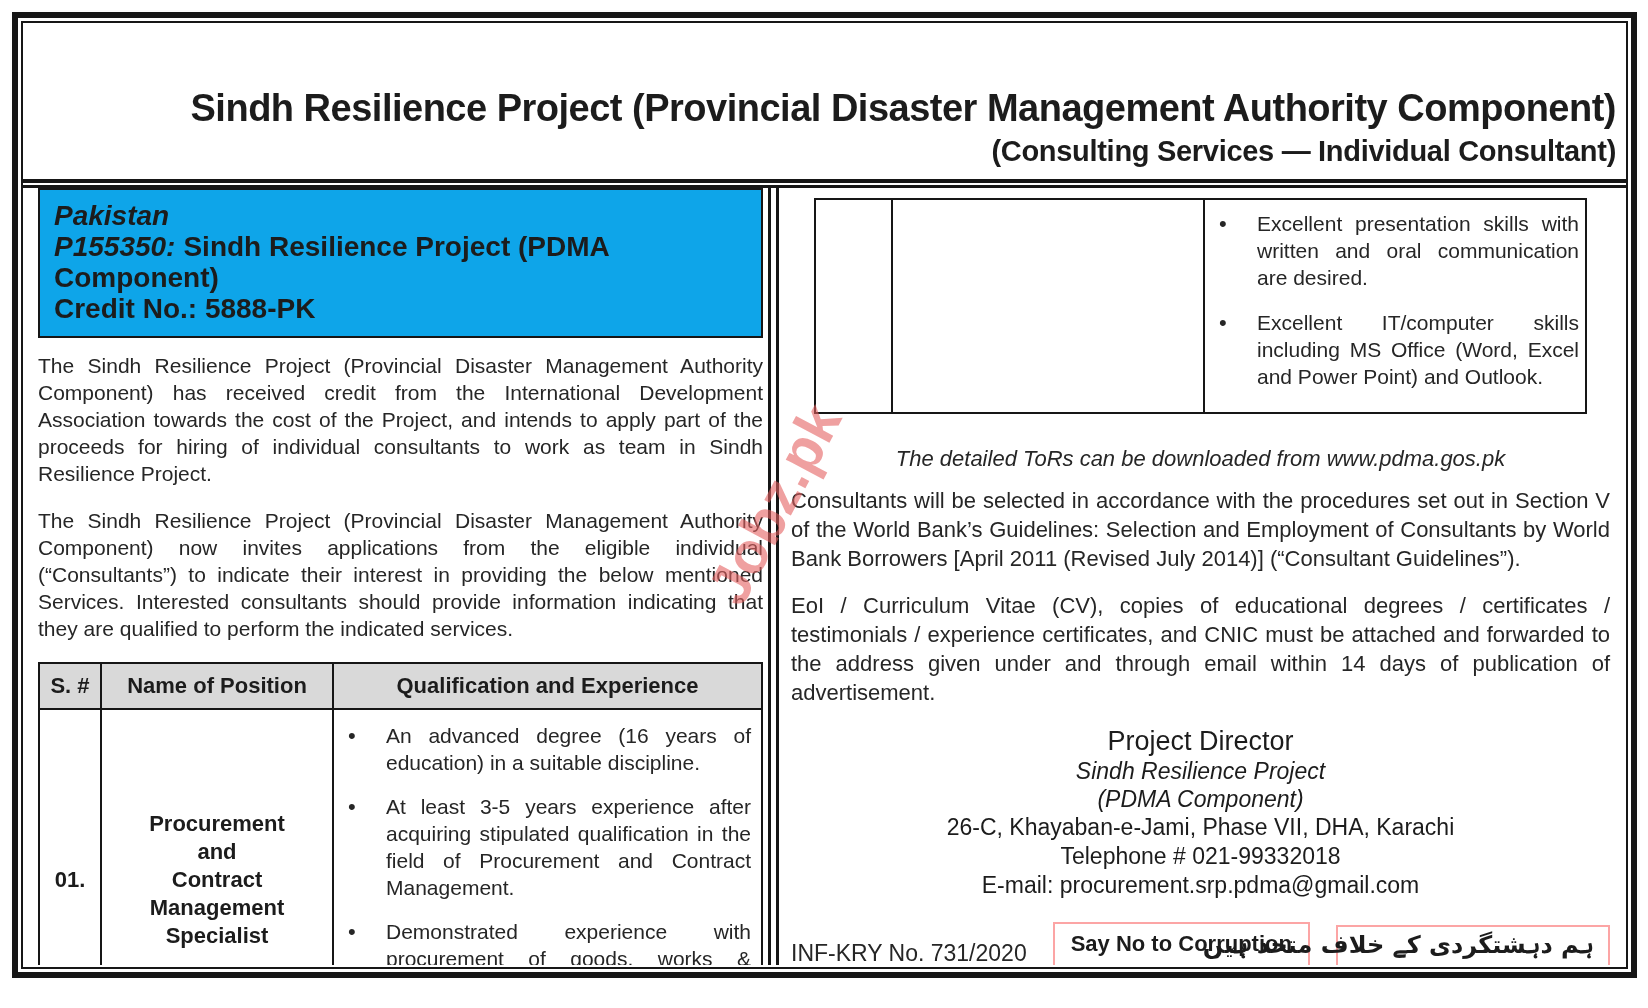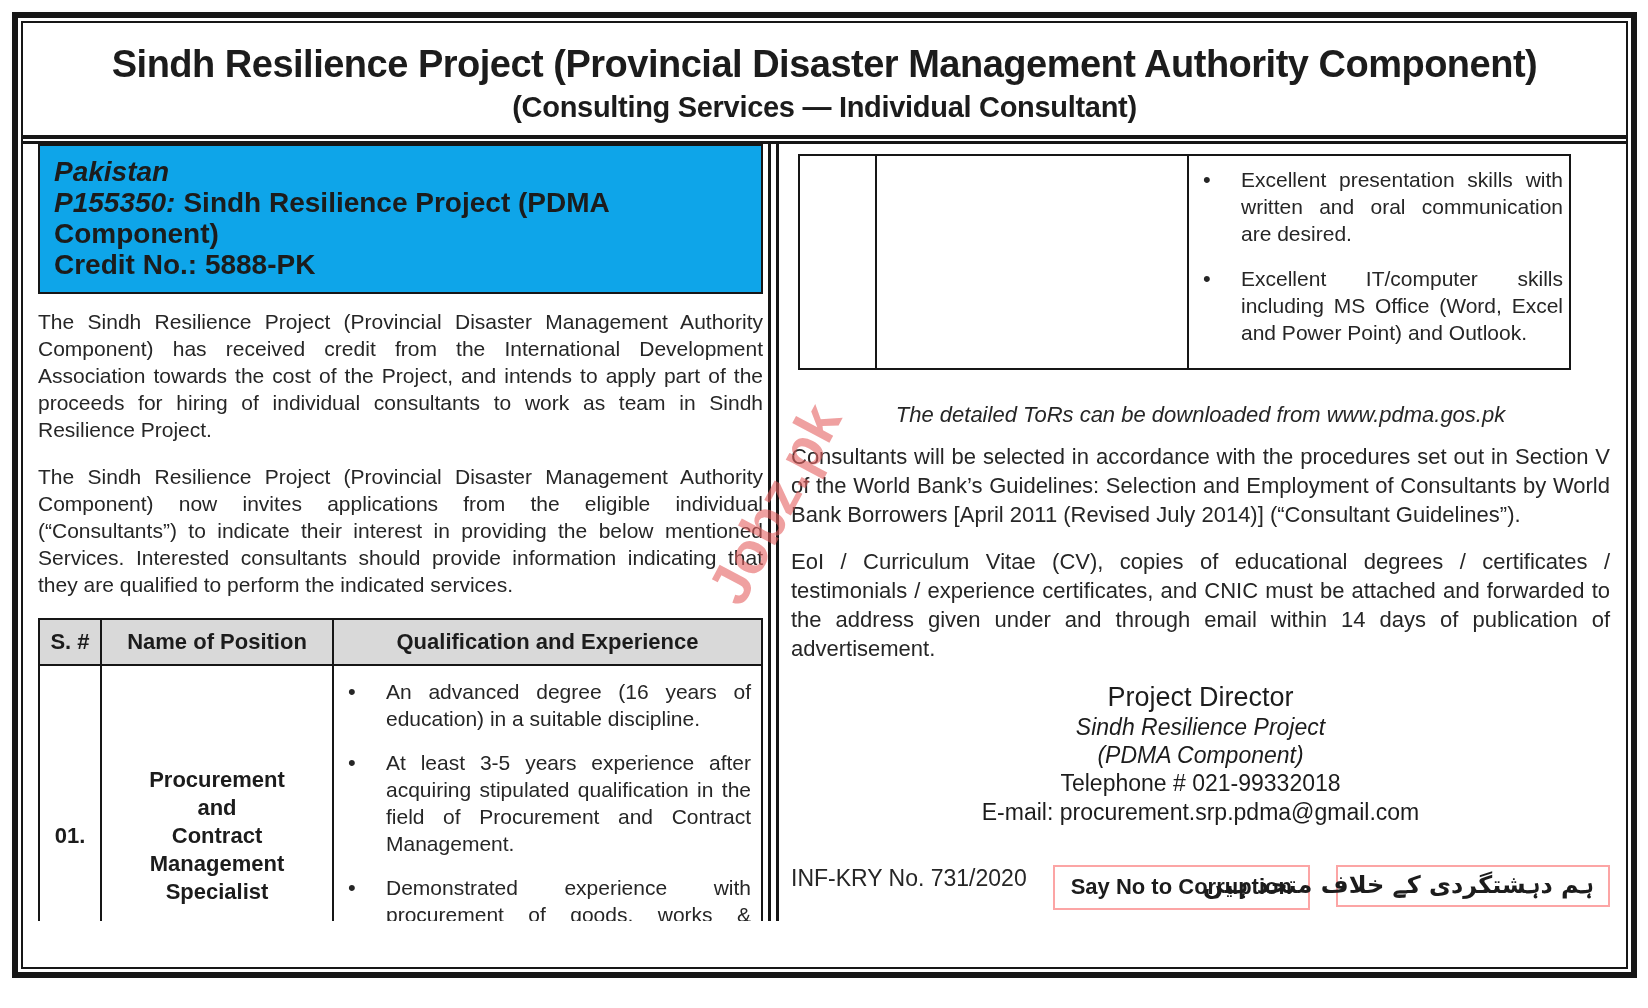--- a/index.html
+++ b/index.html
@@ -4,21 +4,21 @@
 <style>
   * { margin: 0; padding: 0; box-sizing: border-box; }
   html, body { width: 1648px; height: 1008px; background: #ffffff; }
   body { font-family: "Liberation Sans", "DejaVu Sans", sans-serif; color: #1c1c1c; position: relative; overflow: hidden; }
 
   .ad { position: absolute; left: 12px; top: 12px; right: 11px; bottom: 30px;
         border: 6px solid #161616; padding: 3px; background: #fff; }
   .ad-inner { width: 100%; height: 100%; border: 2px solid #161616; overflow: hidden; position: relative; }
 
   
-  .masthead { text-align: center; padding: 16px 10px 10px; }
+  .masthead { text-align: right; padding: 16px 10px 10px; margin-top: 44px; }
   .title-1 { font-size: 38px; font-weight: bold; letter-spacing: -0.5px; line-height: 50px; }
   .title-2 { font-size: 36px; font-weight: bold; letter-spacing: -0.5px; line-height: 46px; }
   .title-3 { font-size: 29px; font-weight: bold; letter-spacing: -0.3px; line-height: 36px; }
   .double-rule { border-top: 4px solid #161616; border-bottom: 3px solid #161616; height: 9px; }
 
   
   .content { display: flex; height: calc(100% - 167px); }
   .col-left  { width: 745px; padding: 0 5px 0 15px; overflow: hidden; }
   .divider   { width: 11px; border-left: 3px solid #161616; border-right: 3px solid #161616; }
   .col-right { flex: 1; padding: 10px 16px 0 12px; overflow: hidden; }
@@ -38,34 +38,34 @@
   td.pos { text-align: center; font-weight: bold; font-size: 22px; line-height: 28px;
            vertical-align: middle; white-space: pre-line; }
   td.qual { vertical-align: top; padding: 12px 10px 6px 6px; }
 
   ul.bullets { list-style: none; }
   ul.bullets li { position: relative; padding-left: 46px; font-size: 21px; line-height: 27px;
                   text-align: justify; margin-bottom: 17px; color: #262626; }
   ul.bullets li::before { content: "\2022"; position: absolute; left: 8px; top: 0; font-size: 22px; }
 
   
-  table.cont { border-collapse: collapse; table-layout: fixed; width: 773px; margin-left: 7px; height: 210px; }
+  table.cont { border-collapse: collapse; table-layout: fixed; width: 773px; margin-left: 23px; height: 210px; }
   table.cont td { border: 2px solid #161616; vertical-align: top; }
   td.cont-qual { padding: 10px 6px 4px 6px; }
   td.cont-qual ul.bullets li { margin-bottom: 18px; }
 
   .tors-note { font-style: italic; font-size: 22px; text-align: center; margin: 32px 0 14px; color: #262626; }
   .col-right .para { font-size: 22px; line-height: 29px; margin-bottom: 18px; }
 
   .contact { text-align: center; font-weight: normal; margin-top: 2px; }
   .contact-title { font-size: 27px; line-height: 32px; }
   .contact-org   { font-size: 23px; font-style: italic; line-height: 28px; }
   .contact-line  { font-size: 23px; line-height: 29px; }
 
-  .footer-row { display: flex; align-items: flex-start; margin-top: 38px; }
+  .footer-row { display: flex; align-items: flex-end; margin-top: 22px; }
   .footer-ref { font-size: 23px; color: #262626; white-space: nowrap; }
   .footer-box { border: 2px solid #fca5a5; font-weight: bold; font-size: 22px;
                 padding: 7px 16px 8px; margin-left: 26px; white-space: nowrap; }
   .footer-box.urdu { font-size: 24px; padding: 4px 14px 6px; min-width: 228px; text-align: center;
                      font-family: "DejaVu Sans", sans-serif; }
 
   
   .watermark { position: absolute; left: 648px; top: 452px; font-size: 58px; font-weight: bold;
                color: rgba(228, 96, 96, 0.6); transform: rotate(-62deg); pointer-events: none; z-index: 5; }
 </style>
@@ -152,20 +152,21 @@
 
         <p class="tors-note">The detailed ToRs can be downloaded from www.pdma.gos.pk</p>
 
         <p class="para">Consultants will be selected in accordance with the procedures set out in Section V of the World Bank’s Guidelines: Selection and Employment of Consultants by World Bank Borrowers [April 2011 (Revised July 2014)] (“Consultant Guidelines”).</p>
         <p class="para">EoI / Curriculum Vitae (CV), copies of educational degrees / certificates / testimonials / experience certificates, and CNIC must be attached and forwarded to the address given under and through email within 14 days of publication of advertisement.</p>
 
         <div class="contact">
           <div class="contact-title">Project Director</div>
           <div class="contact-org">Sindh Resilience Project</div>
           <div class="contact-org">(PDMA Component)</div>
+          <div class="contact-line">26-C, Khayaban-e-Jami, Phase VII, DHA, Karachi</div>
           <div class="contact-line">Telephone # 021-99332018</div>
           <div class="contact-line">E-mail: procurement.srp.pdma@gmail.com</div>
         </div>
 
         <div class="footer-row">
           <span class="footer-ref">INF-KRY No. 731/2020</span>
           <span class="footer-box">Say No to Corruption</span>
           <span class="footer-box urdu" dir="rtl">ہم دہشتگردی کے خلاف متحد ہیں</span>
         </div>
       </div>

